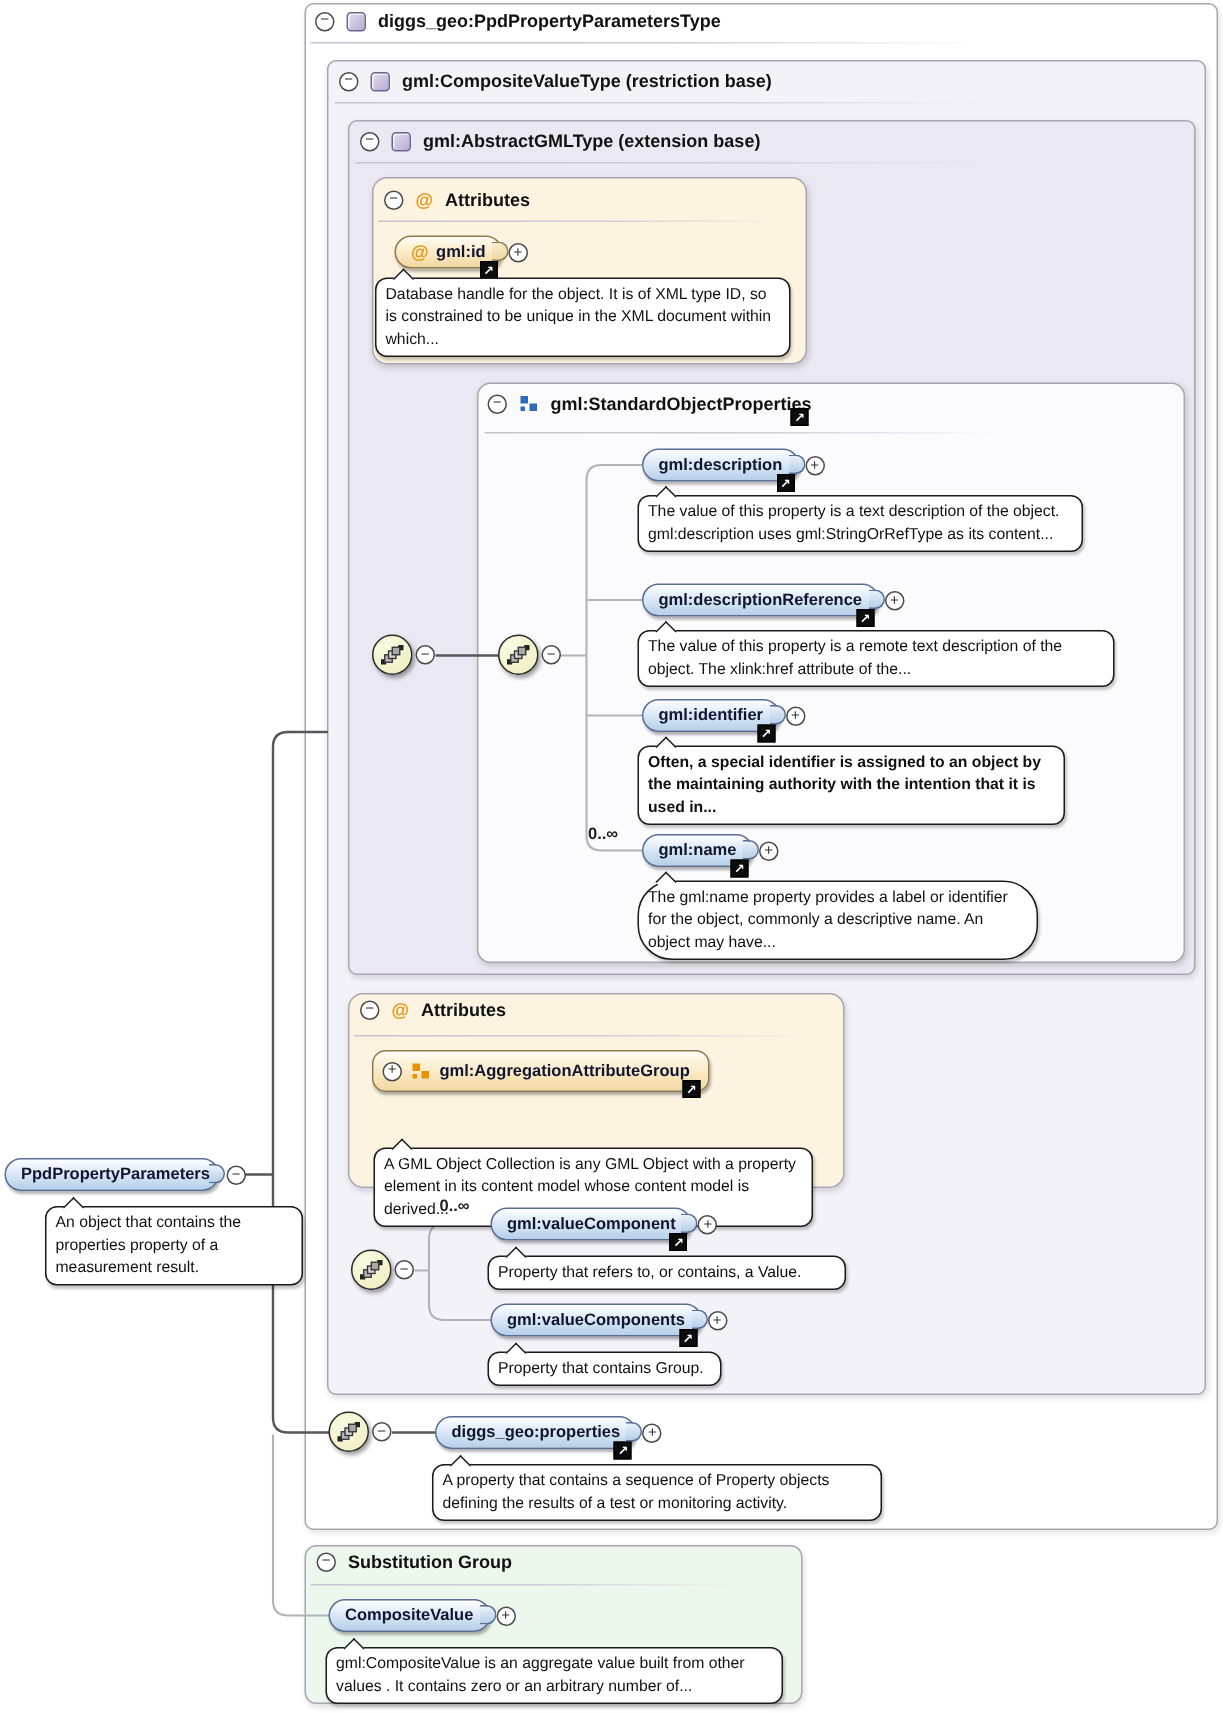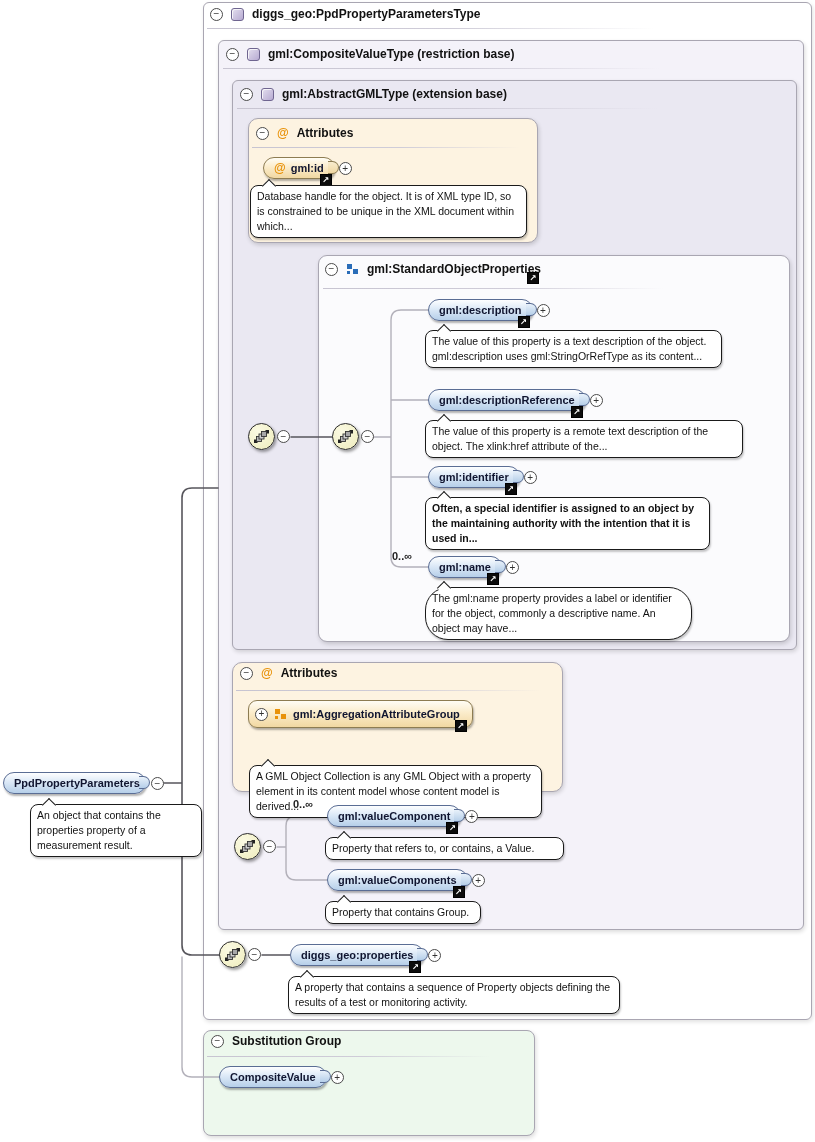--- a/index.html
+++ b/index.html
@@ -246,32 +246,33 @@
       <rect x="8.5" y="3.5" width="5" height="5" fill="#a8a8a8" stroke="#333" stroke-width="0.9"></rect>
       </svg>
   </div>
   <span class="circ mini" style="left:248px;top:948px;">−</span>
 
   <div class="echip" style="left:290px;top:944px;">
     <span>diggs_geo:properties</span>
     <span class="circ plus-out">+</span>
     <span class="link-ic">↗</span>
   </div>
-  <div class="tip" style="left:288px;top:976px;width:332px;">A property that contains a sequence of Property objects defining the results of a test or monitoring activity.</div>
+  <div class="tip" style="left:288px;top:976px;width:300px;">A property that contains a sequence of Property objects defining the results of a test or monitoring activity.</div>
 
   <div class="echip" style="left:3px;top:772px;width:143px;">
     <span>PpdPropertyParameters</span>
     <span class="circ minus-out">−</span>
   </div>
   <div class="tip" style="left:18px;top:804px;width:172px;margin-left:12px;">An object that contains the properties property of a measurement result.</div>
 
   <div class="hdr" style="left:211px;top:1034px;">
     <span class="circ">−</span>
     <span>Substitution Group</span>
   </div>
   <div class="sep" style="left:207px;top:1056px;width:283px;"></div>
 
   <div class="echip" style="left:219px;top:1066px;">
     <span>CompositeValue</span>
     <span class="circ plus-out">+</span>
   </div>
+  <div class="tip" style="left:217px;top:1098px;width:305px;">gml:CompositeValue is an aggregate value built from other values . It contains zero or an arbitrary number of...</div>
 
 </div>
 
 </body></html>

